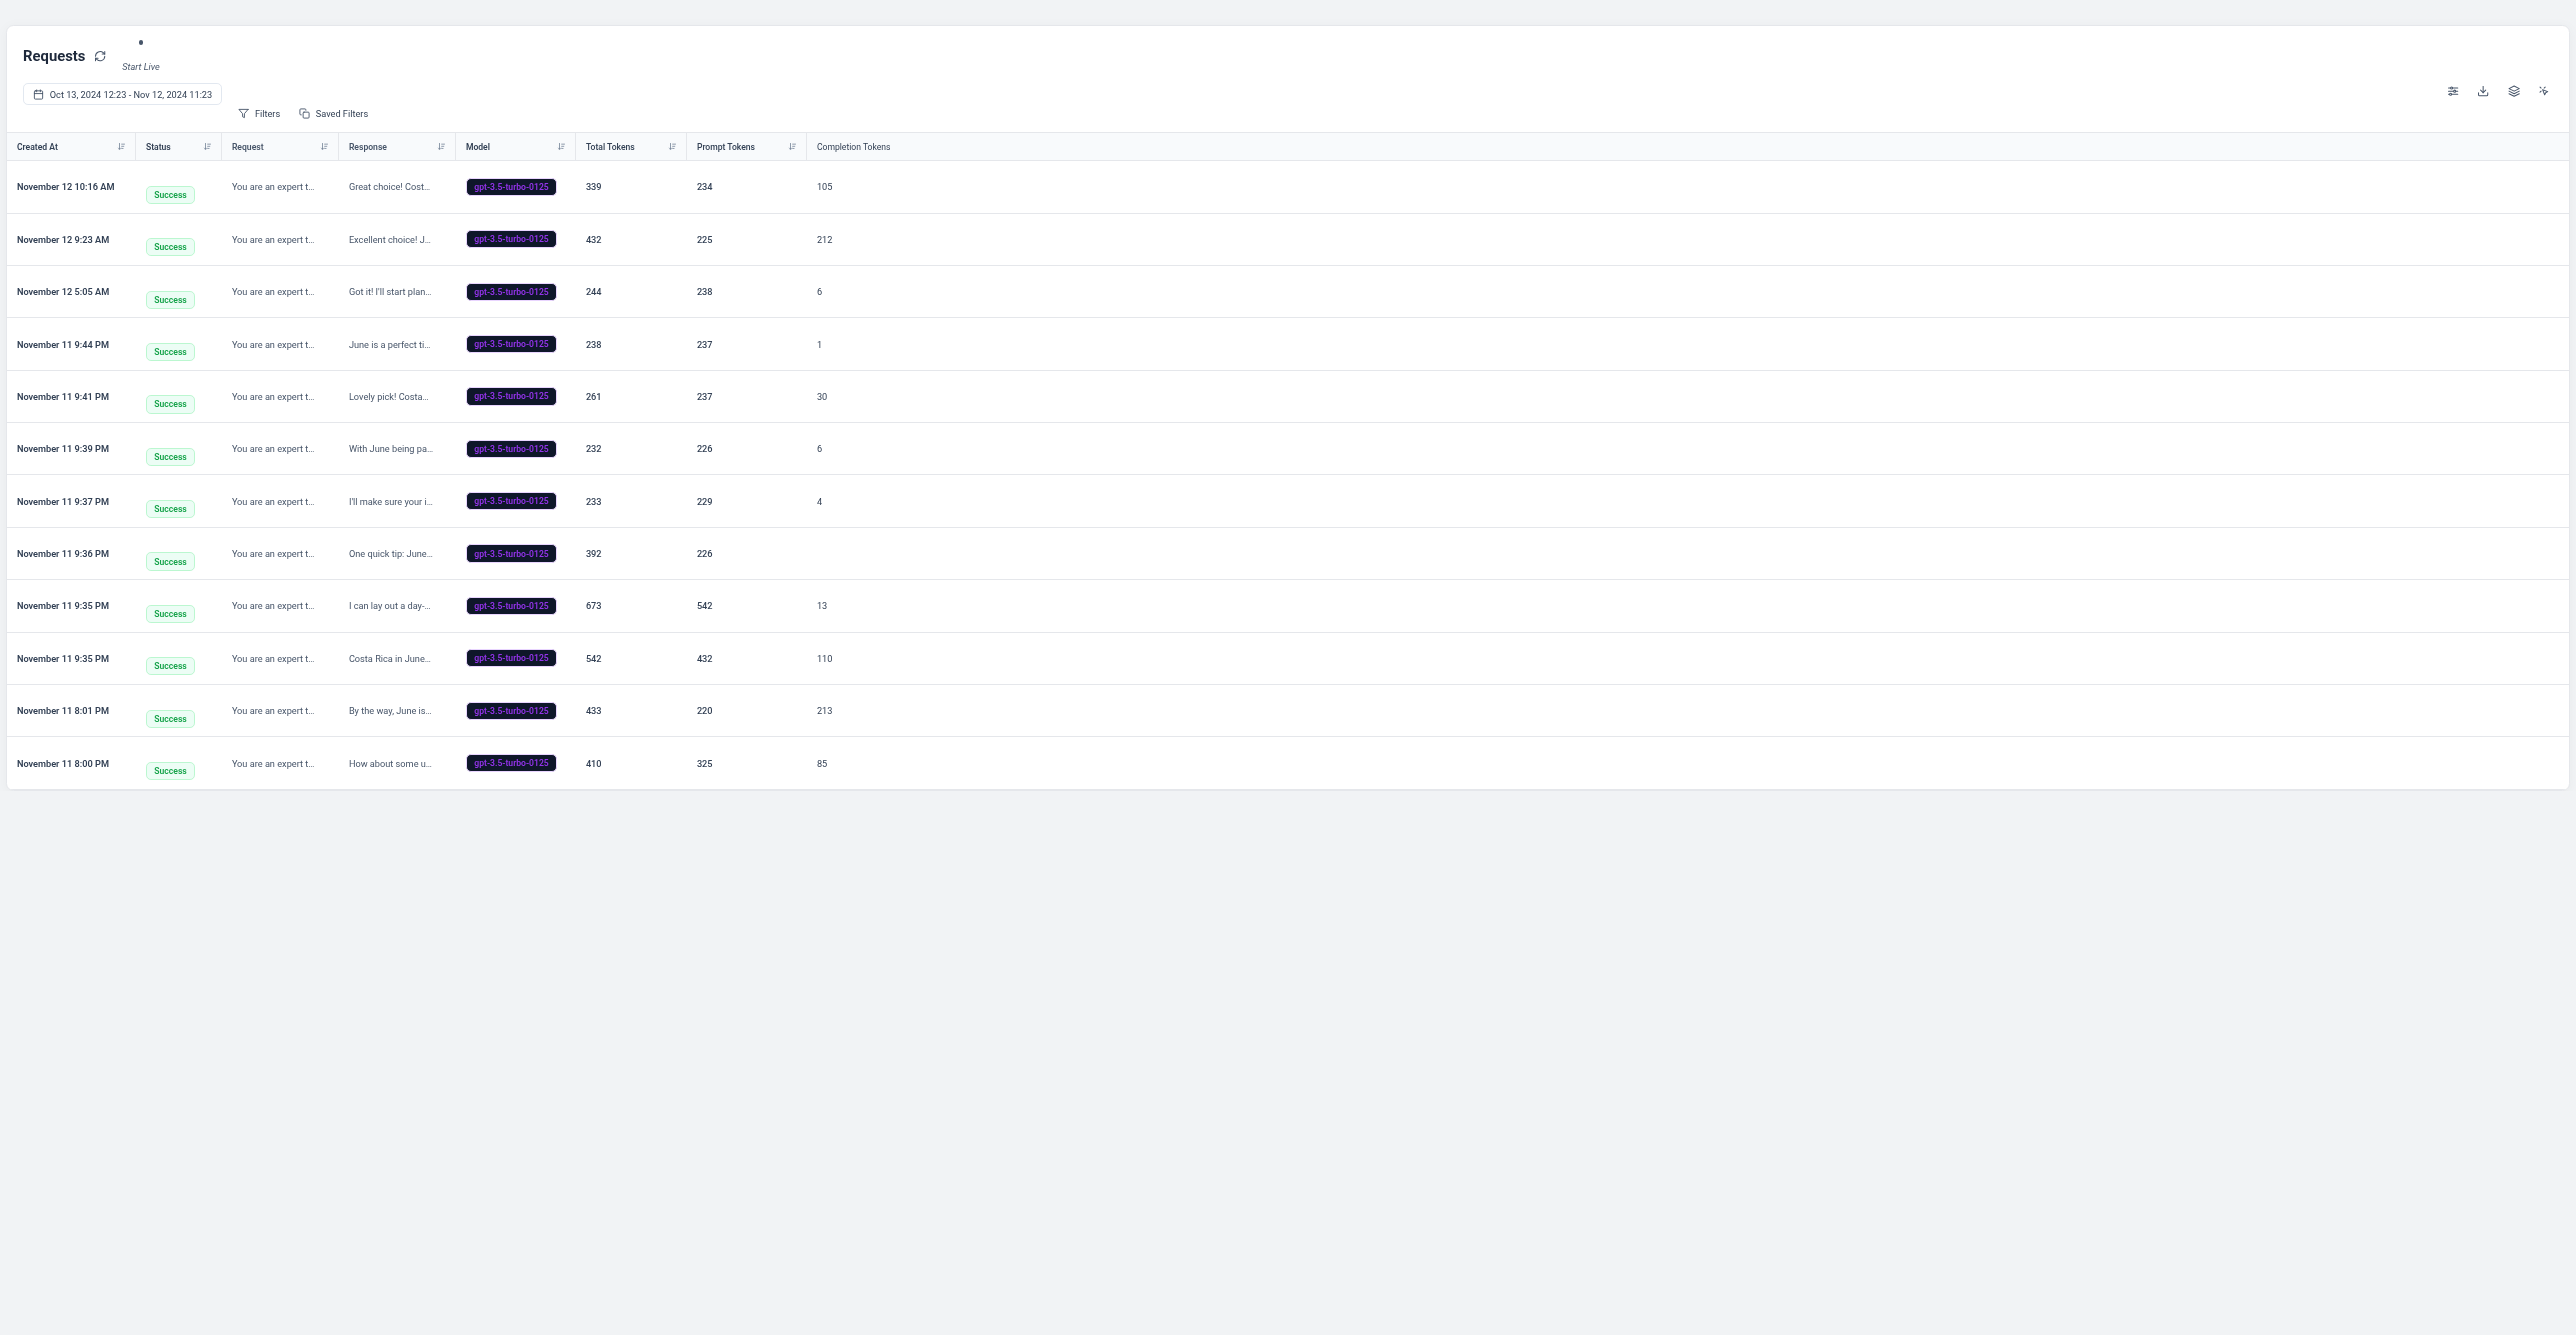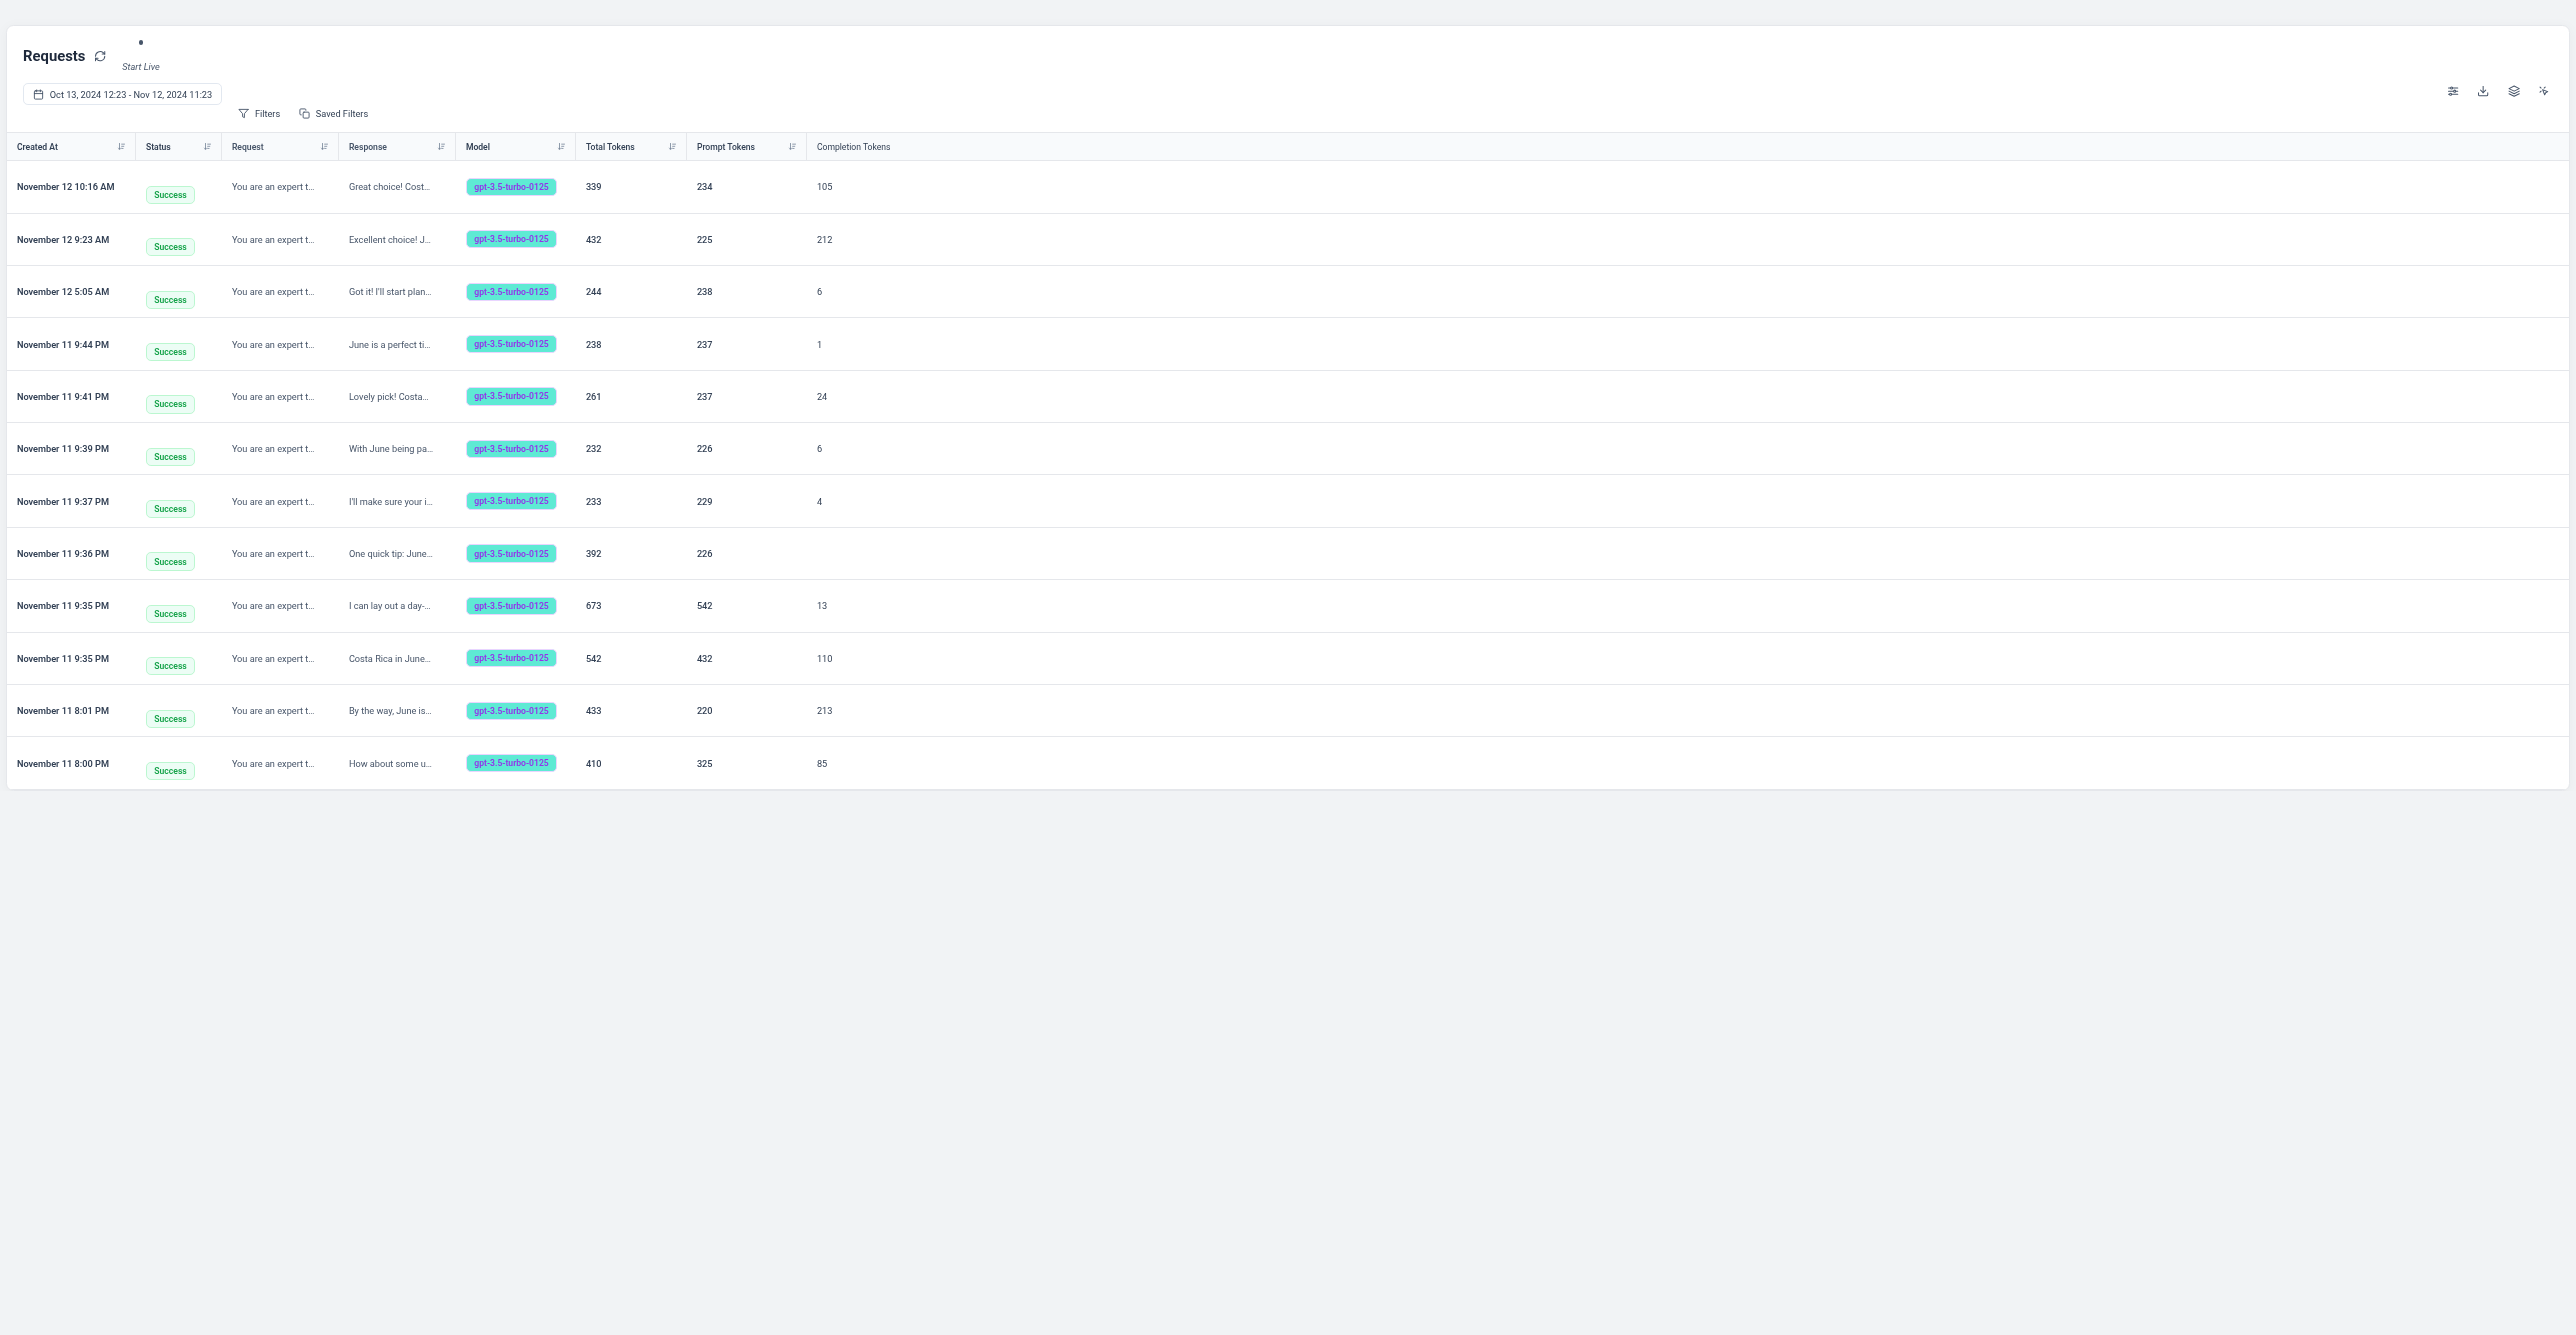--- a/index.html
+++ b/index.html
@@ -159,21 +159,21 @@
       border: 0.6px solid #bbf7d0;
       color: #16a34a;
       font-weight: 600;
       font-size: 8.6px;
       margin-top: 16px;
     }
     .badge-model {
       display: inline-block;
       padding: 3.1px 7.4px;
       border-radius: 4.9px;
-      background: #5eead4;
+      background: #0f172a;
       border: 0.6px solid #e9d5ff;
       color: #9333ea;
       font-weight: 600;
       font-size: 8.6px;
     }
   </style>
 </head>
 <body>
 
 <div class="outer-frame">
@@ -359,21 +359,21 @@
     <div class="td col-status">
               <span class="badge-success">Success</span>
             </div>
     <div class="td col-request">You are an expert t…</div>
     <div class="td col-response">Lovely pick! Costa…</div>
     <div class="td col-model">
               <span class="badge-model">gpt-3.5-turbo-0125</span>
             </div>
     <div class="td col-total">261</div>
     <div class="td col-prompt">237</div>
-    <div class="td col-completion">24</div>
+    <div class="td col-completion">30</div>
   </div>
           <div class="tr">
     <div class="td col-created">November 11 9:39 PM</div>
     <div class="td col-status">
               <span class="badge-success">Success</span>
             </div>
     <div class="td col-request">You are an expert t…</div>
     <div class="td col-response">With June being pa…</div>
     <div class="td col-model">
               <span class="badge-model">gpt-3.5-turbo-0125</span>

